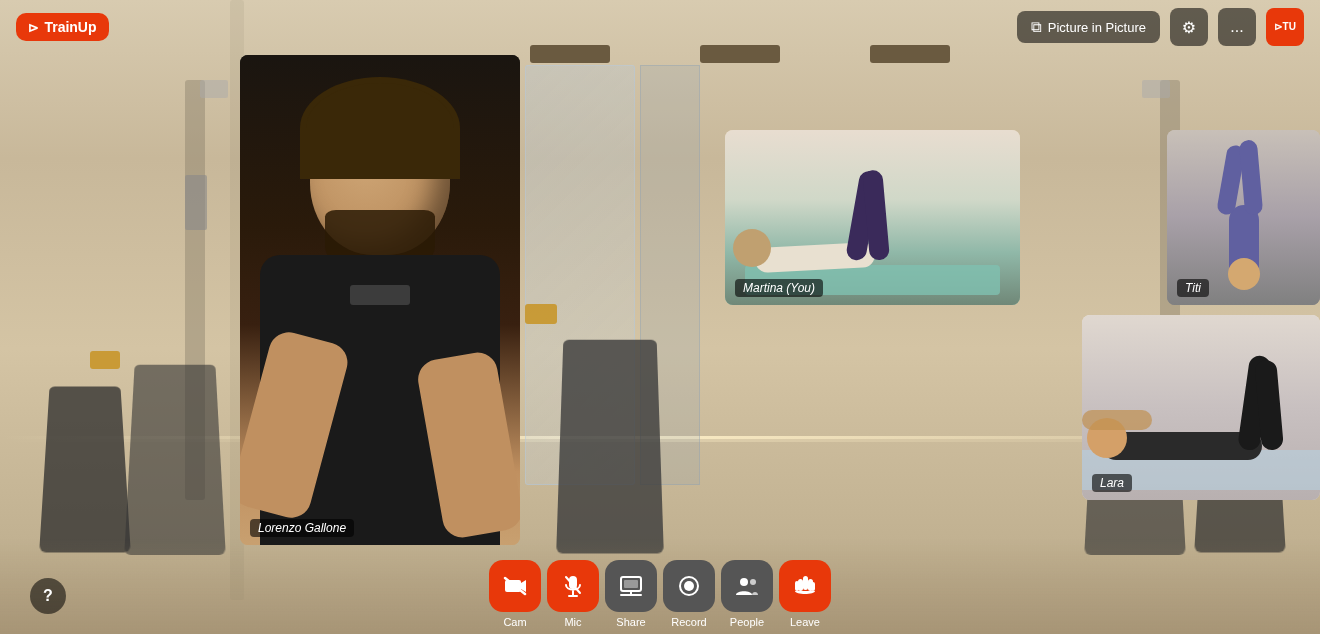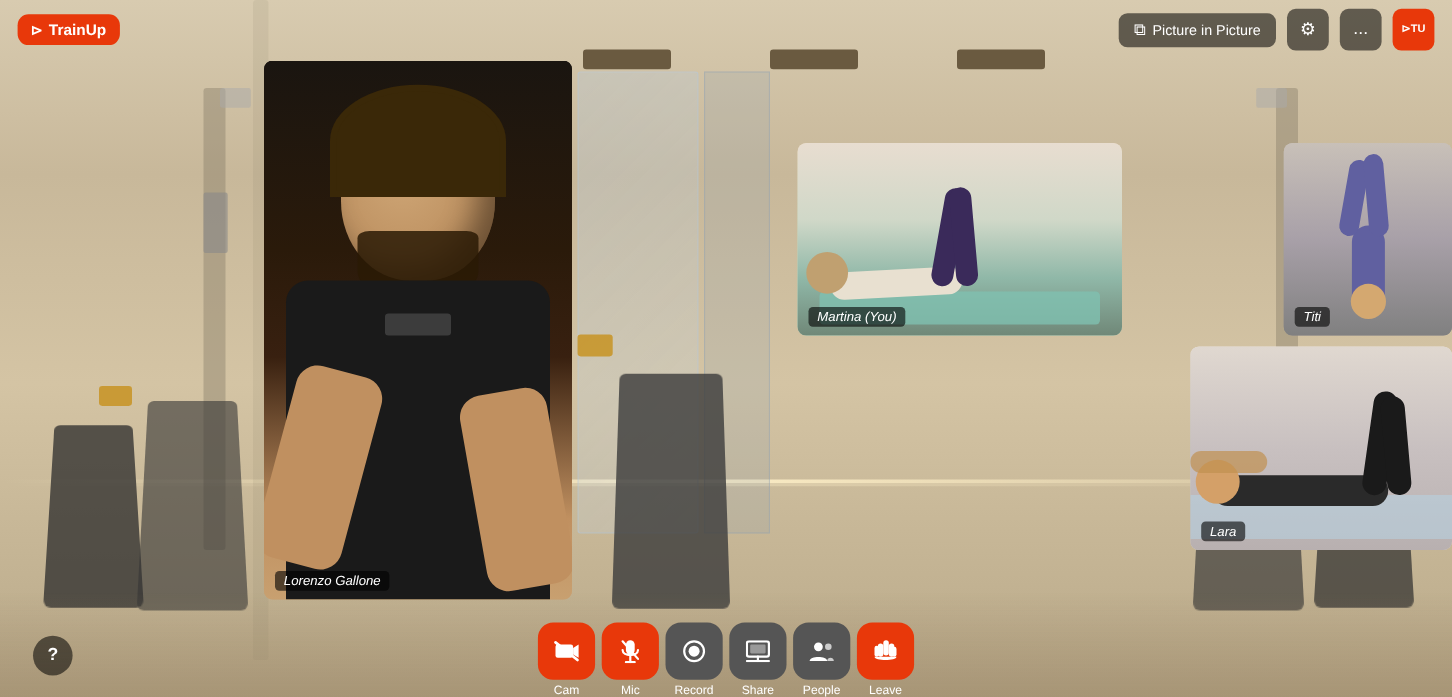--- a/index.html
+++ b/index.html
@@ -184,21 +184,21 @@
     }
 
     
     .bottom-bar {
       position: absolute;
       bottom: 0;
       left: 0;
       right: 0;
       height: 80px;
       display: flex;
-      align-items: flex-end;
+      align-items: center;
       justify-content: center;
       gap: 6px;
       z-index: 100;
     }
 
     .ctrl-btn {
       display: flex;
       flex-direction: column;
       align-items: center;
       gap: 4px;
@@ -413,38 +413,38 @@
         <line x1="10" y1="16" x2="10" y2="21" stroke="white" stroke-width="2" stroke-linecap="round"></line>
         <line x1="6" y1="21" x2="14" y2="21" stroke="white" stroke-width="2" stroke-linecap="round"></line>
         <line x1="3" y1="2" x2="17" y2="18" stroke="white" stroke-width="2" stroke-linecap="round"></line>
       </svg>
     </div>
     <span class="ctrl-label">Mic</span>
   </div>
 
   <div class="ctrl-btn">
     <div class="ctrl-icon dark-gray">
-      <svg width="22" height="22" viewBox="0 0 22 22" fill="none" xmlns="http://www.w3.org/2000/svg">
-        <circle cx="11" cy="11" r="9" stroke="white" stroke-width="2" fill="none"></circle>
-        <circle cx="11" cy="11" r="5" fill="white"></circle>
-      </svg>
-    </div>
-    <span class="ctrl-label">Record</span>
-  </div>
-
-  <div class="ctrl-btn">
-    <div class="ctrl-icon dark-gray">
       <svg width="22" height="20" viewBox="0 0 22 20" fill="none" xmlns="http://www.w3.org/2000/svg">
         <rect x="1" y="1" width="20" height="14" rx="2" stroke="white" stroke-width="2" fill="none"></rect>
         <line x1="1" y1="19" x2="21" y2="19" stroke="white" stroke-width="2" stroke-linecap="round"></line>
         <line x1="11" y1="15" x2="11" y2="19" stroke="white" stroke-width="2" stroke-linecap="round"></line>
         <rect x="4" y="4" width="14" height="8" rx="1" fill="white" opacity="0.4"></rect>
       </svg>
     </div>
     <span class="ctrl-label">Share</span>
+  </div>
+
+  <div class="ctrl-btn">
+    <div class="ctrl-icon dark-gray">
+      <svg width="22" height="22" viewBox="0 0 22 22" fill="none" xmlns="http://www.w3.org/2000/svg">
+        <circle cx="11" cy="11" r="9" stroke="white" stroke-width="2" fill="none"></circle>
+        <circle cx="11" cy="11" r="5" fill="white"></circle>
+      </svg>
+    </div>
+    <span class="ctrl-label">Record</span>
   </div>
 
 
   <div class="ctrl-btn">
     <div class="ctrl-icon dark-gray">
       <svg width="24" height="20" viewBox="0 0 24 20" fill="none" xmlns="http://www.w3.org/2000/svg">
         <circle cx="9" cy="6" r="4" fill="white"></circle>
         <path d="M1 19 C1 14 17 14 17 19" fill="white"></path>
         <circle cx="18" cy="6" r="3" fill="white" opacity="0.7"></circle>
         <path d="M17 19 C17 15 23 15 23 19" fill="white" opacity="0.7"></path>

